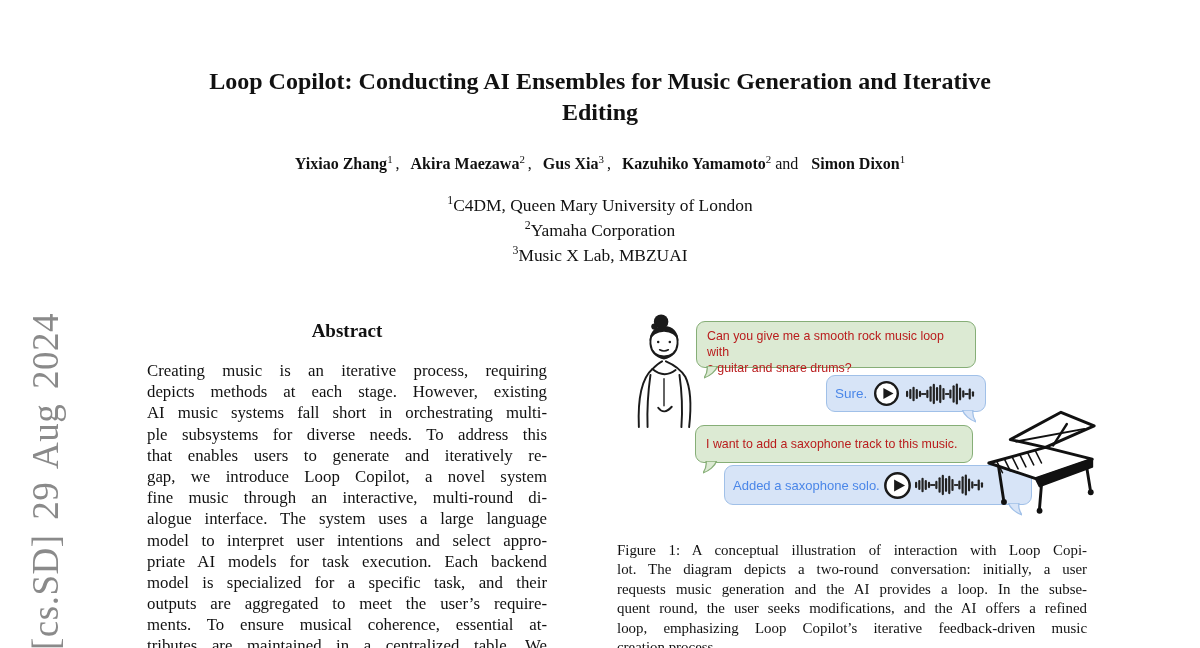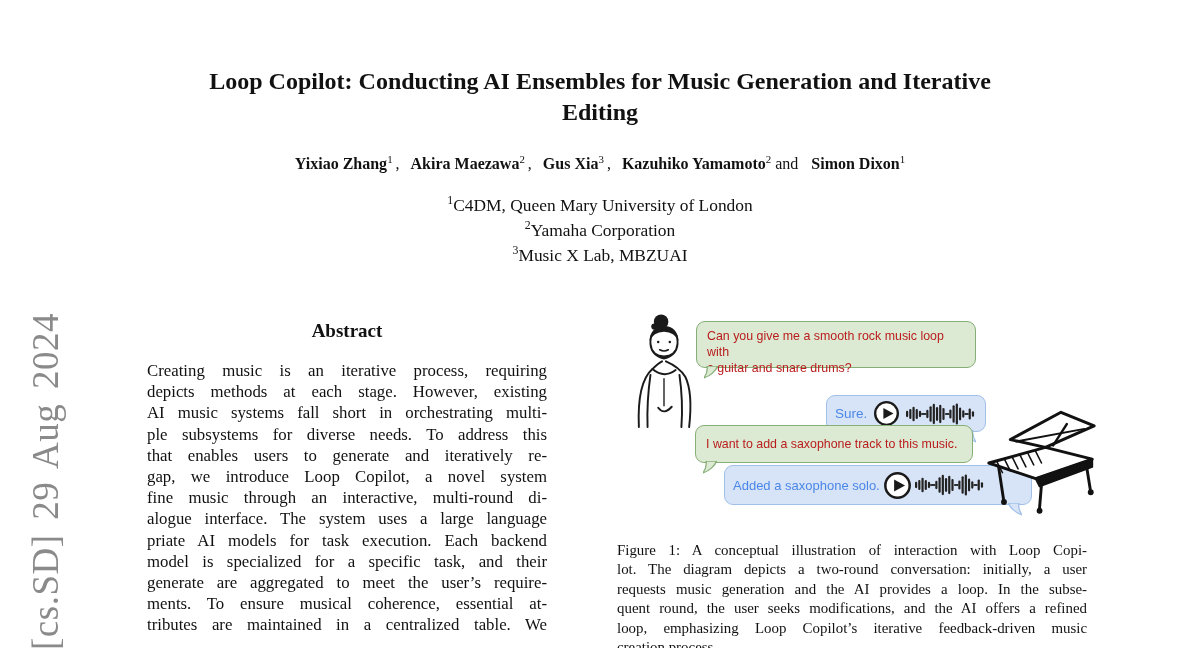--- a/index.html
+++ b/index.html
@@ -36,21 +36,21 @@
 
   
   .figure{position:absolute;left:617px;top:303px;width:483px;height:236px;}
   .bubble{position:absolute;border-radius:9px;box-sizing:border-box;
     font-family:"Liberation Sans",sans-serif;font-size:12.4px;}
   .bubble.user{background:#dcead3;border:1.4px solid #86ae77;color:#b91c1c;}
   .bubble.ai{background:#d7e4f7;border:1.4px solid #a0c0e8;color:#4a86e8;}
   .b1{left:79px;top:18px;width:280px;height:47px;padding:6px 10px;line-height:16px;}
   .b1 .msg{white-space:pre-line;}
   .b2{left:209px;top:72px;width:160px;height:37px;display:flex;align-items:center;
-      gap:6px;padding:15px 8px;margin-top:20px;}
+      gap:6px;padding:15px 8px;}
   .b3{left:78px;top:122px;width:278px;height:38px;display:flex;align-items:center;
       padding:4px 10px;white-space:nowrap;}
   .b4{left:107px;top:162px;width:308px;height:40px;display:flex;align-items:center;
       gap:3px;padding:4px 8px;white-space:nowrap;}
   .tail{position:absolute;bottom:-12px;}
   .tail-user{left:7px;}
   .tail-ai{right:9px;transform:scaleX(-1);}
   .person-art{position:absolute;left:8px;top:10px;}
   .piano-art{position:absolute;left:366px;top:100px;}
   .play{flex:0 0 auto;}
@@ -91,23 +91,24 @@
   <div class="abstract-head">Abstract</div>
   <div class="abstract-body">
     <div class="jline">Creating music is an iterative process, requiring</div>
     <div class="jline">depicts methods at each stage.  However, existing</div>
     <div class="jline">AI music systems fall short in orchestrating multi-</div>
     <div class="jline">ple subsystems for diverse needs.  To address this</div>
     <div class="jline">that enables users to generate and iteratively re-</div>
     <div class="jline">gap, we introduce Loop Copilot, a novel system</div>
     <div class="jline">fine music through an interactive, multi-round di-</div>
     <div class="jline">alogue interface. The system uses a large language</div>
+    <div class="jline">model to interpret user intentions and select appro-</div>
     <div class="jline">priate AI models for task execution. Each backend</div>
     <div class="jline">model is specialized for a specific task, and their</div>
-    <div class="jline">generate are aggregated to meet the user’s require-</div>
+    <div class="jline">outputs are aggregated to meet the user’s require-</div>
     <div class="jline">ments.  To ensure musical coherence, essential at-</div>
     <div class="jline">tributes are maintained in a centralized table. We</div>
   </div>
 
   <div class="figure">
 
     <svg class="person-art" width="78" height="116" viewBox="0 0 80 120" fill="none" stroke="#1a1a1a" stroke-width="2" stroke-linecap="round" stroke-linejoin="round">
       <path d="M14 118 Q12 72 28 58 Q40 68 52 59 Q64 68 66 92 L66 118 Z" fill="#ffffff" stroke="none"></path>
       <circle cx="37" cy="9" r="7.5" fill="#1a1a1a" stroke="none"></circle>
       <circle cx="30" cy="14" r="3.2" fill="#1a1a1a" stroke="none"></circle>

